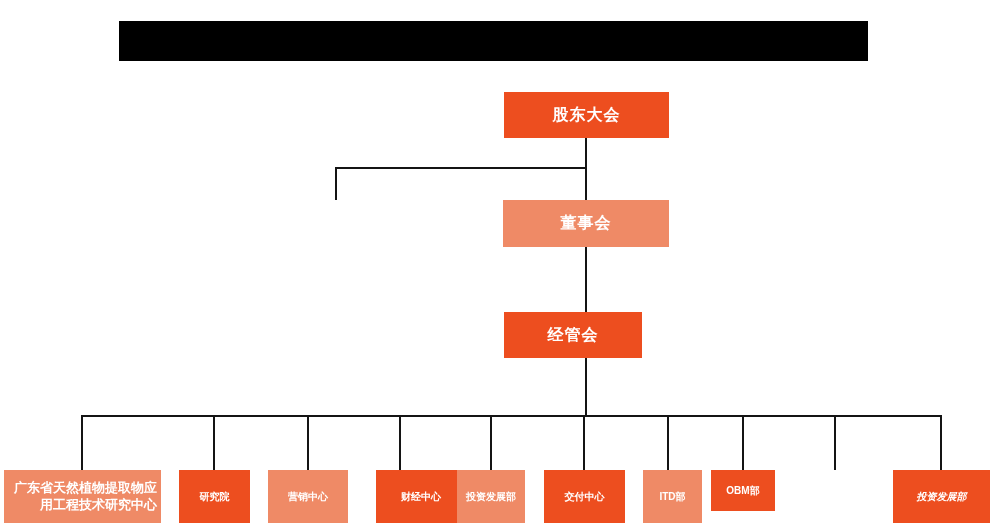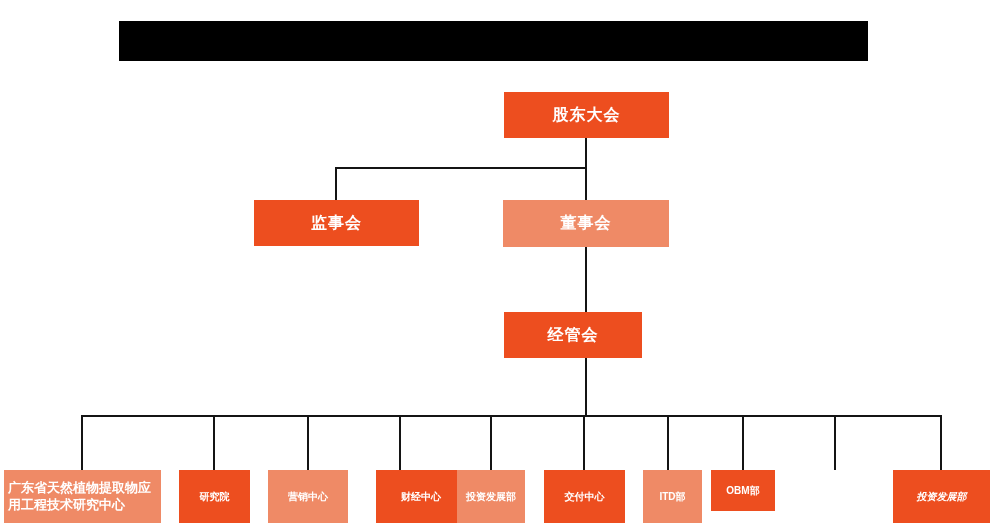--- a/index.html
+++ b/index.html
@@ -21,21 +21,21 @@
     top: 21px;
     width: 749px;
     height: 40px;
     background: #000000;
   }
   .node {
     position: absolute;
     display: flex;
     align-items: center;
     justify-content: center;
-    text-align: left;
+    text-align: right;
     color: #ffffff;
     font-weight: bold;
     box-sizing: border-box;
     padding: 2px 4px;
     line-height: 1.3;
   }
   .node.primary   { background: #ED4E1F; }
   .node.secondary { background: #EF8A66; }
   .lv-top { font-size: 16px; letter-spacing: 1px; }
   .lv-bot { font-size: 10px; }
@@ -99,23 +99,20 @@
   <div class="line l-drop5"></div>
   <div class="line l-drop6"></div>
   <div class="line l-drop7"></div>
   <div class="line l-drop8"></div>
   <div class="line l-drop9"></div>
 
   <div class="node primary lv-top n-root">
     <span>股东大会</span>
   </div>
 
-  <div class="node primary lv-top n-supervisory">
-    <span>监事会</span>
-  </div>
   <div class="node secondary lv-top n-board">
     <span>董事会</span>
   </div>
 
   <div class="node primary lv-top n-management">
     <span>经管会</span>
   </div>
 
   <div class="node secondary lv-bot small n-d0">
     <span>广东省天然植物提取物应用工程技术研究中心</span>

